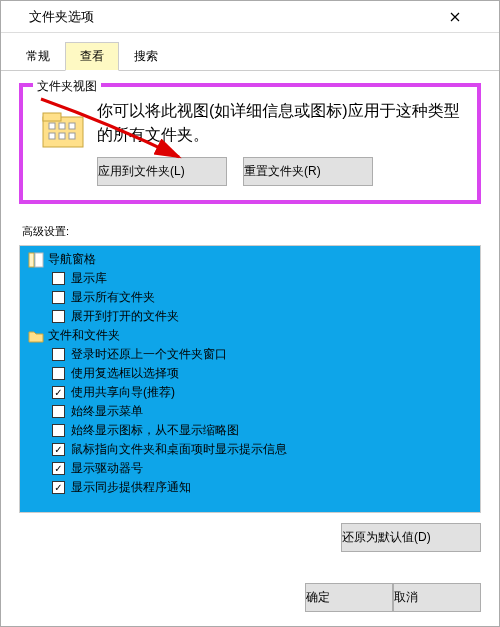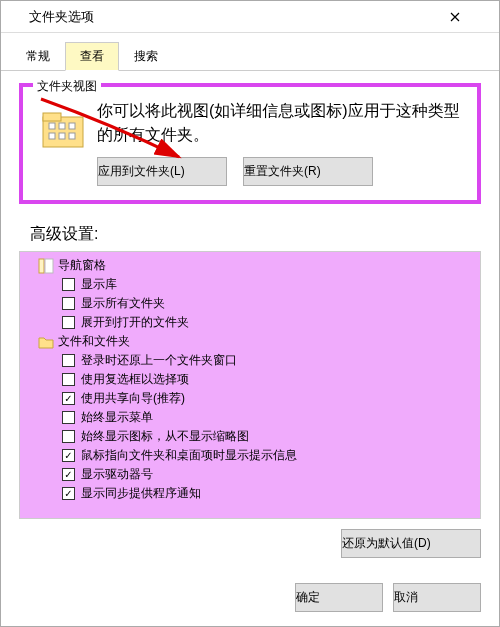--- a/index.html
+++ b/index.html
@@ -13,31 +13,31 @@
 .tab.active { border: 1px solid #ccc; border-bottom: 1px solid #fff; background: #fef9c3; }
 .content { flex: 1; padding: 12px 18px; overflow: hidden; display: flex; flex-direction: column; }
 .groupbox { border: 4px solid #d946ef; padding: 12px 12px 14px 12px; margin-bottom: 14px; position: relative; }
 .groupbox-title { position: absolute; top: -9px; left: 10px; background: #fff; padding: 0 4px; font-size: 12px; }
 .folder-row { display: flex; align-items: flex-start; }
 .folder-icon { width: 48px; height: 48px; margin: 6px 10px 0 4px; flex-shrink: 0; }
 .folder-text-col { flex: 1; }
 .folder-desc { font-size: 16px; line-height: 1.5; margin-bottom: 10px; }
 .btn-row { display: flex; gap: 16px; }
 .btn { border: 1px solid #adadad; background: #e1e1e1; padding: 5px 0; font-size: 12px; cursor: pointer; text-align: left; width: 130px; }
-.adv-label { font-size: 16px; margin: 6px 11px; }
-.treeview { border: 1px solid #ccc; height: 268px; overflow: hidden; padding: 4px 12px; background: #f0abfc; }
+.adv-label { font-size: 11px; margin: 6px 3px; }
+.treeview { border: 1px solid #ccc; height: 268px; overflow: hidden; padding: 4px 2px; background: #0ea5e9; }
 .tree-item { display: flex; align-items: center; height: 19px; padding-left: 6px; }
 .tree-item.lvl1 { padding-left: 6px; }
 .tree-item.lvl2 { padding-left: 30px; }
 .tree-icon { width: 16px; height: 16px; margin-right: 4px; display: inline-flex; align-items: center; justify-content: center; }
 .checkbox { width: 13px; height: 13px; border: 1px solid #333; margin-right: 6px; display: inline-flex; align-items: center; justify-content: center; background: #fff; flex-shrink: 0; }
 .checkbox.checked::after { content: "✓"; font-size: 10px; line-height: 1; color: #000; }
 .restore-row { display: flex; justify-content: flex-end; margin-top: 10px; }
 .restore-row .btn { width: 140px; }
-.bottom-bar { display: flex; justify-content: flex-end; gap: 10px; padding: 10px 18px 14px; }
+.bottom-bar { display: flex; justify-content: flex-end; padding: 10px 18px 14px; }
 .bottom-bar .btn { width: 88px; }
 .arrow-overlay { position: absolute; top: 93px; left: 30px; pointer-events: none; z-index: 10; }
 </style>
 </head>
 <body>
 
 <div class="window">
 
   <div class="titlebar">
     <div class="titlebar-title">文件夹选项</div>

